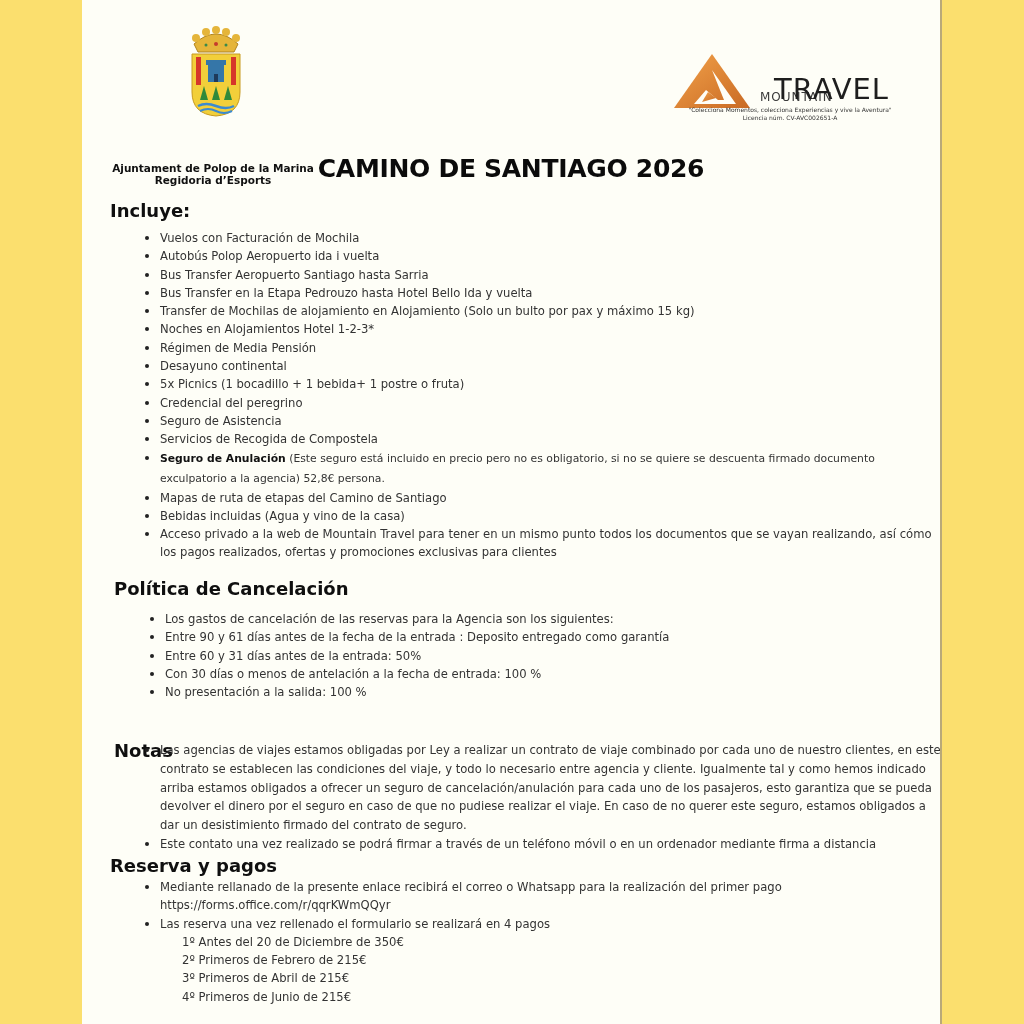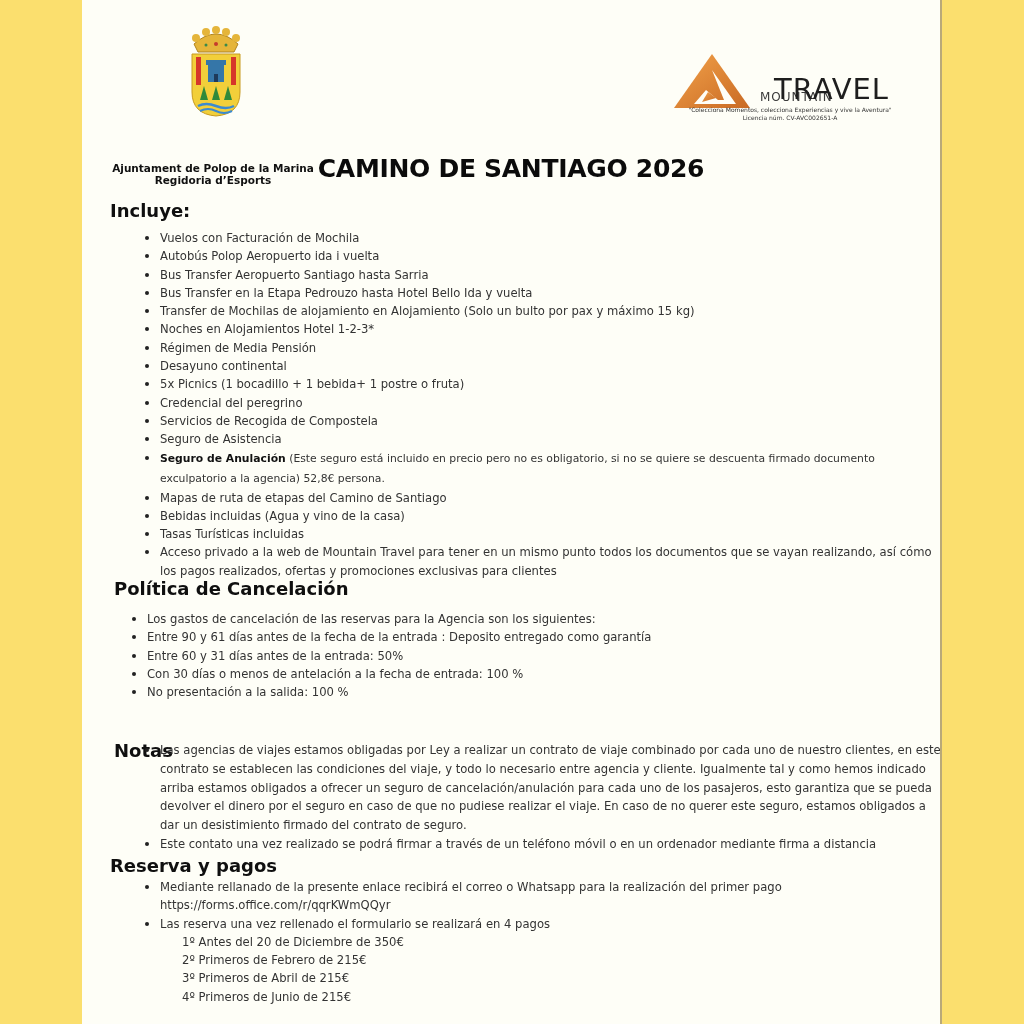--- a/index.html
+++ b/index.html
@@ -115,31 +115,30 @@
     <li>Vuelos con Facturación de Mochila</li>
     <li>Autobús Polop Aeropuerto ida i vuelta</li>
     <li>Bus Transfer Aeropuerto Santiago hasta Sarria</li>
     <li>Bus Transfer en la Etapa Pedrouzo hasta Hotel Bello Ida y vuelta</li>
     <li>Transfer de Mochilas de alojamiento en Alojamiento (Solo un bulto por pax y máximo 15 kg)</li>
     <li>Noches en Alojamientos Hotel 1-2-3*</li>
     <li>Régimen de Media Pensión</li>
     <li>Desayuno continental</li>
     <li>5x Picnics (1 bocadillo + 1 bebida+ 1 postre o fruta)</li>
     <li>Credencial del peregrino</li>
+    <li>Seguro de Asistencia</li>
     <li>Servicios de Recogida de Compostela</li>
-    <li>Seguro de Asistencia</li>
     <li class="small" style="line-height:20px;"><span class="b">Seguro de Anulación</span><span> (Este seguro está incluido en precio pero no es obligatorio, si no se quiere se descuenta firmado documento exculpatorio a la agencia) 52,8€ persona.</span></li>
     <li>Mapas de ruta de etapas del Camino de Santiago</li>
     <li>Bebidas incluidas (Agua y vino de la casa)</li>
-    <li>Tasas Turísticas incluidas</li>
     <li>Acceso privado a la web de Mountain Travel para tener en un mismo punto todos los documentos que se vayan realizando, así cómo los pagos realizados, ofertas y promociones exclusivas para clientes</li>
   </ul>
 
   <h2 style="left:28px; top:574px;">Política de Cancelación</h2>
-  <ul style="left:41px; top:602px; width:780px;">
+  <ul style="left:59px; top:602px; width:780px;">
     <li>Los gastos de cancelación de las reservas para la Agencia son los siguientes:</li>
     <li>Entre 90 y 61 días antes de la fecha de la entrada : Deposito entregado como garantía</li>
     <li>Entre 60 y 31 días antes de la entrada: 50%</li>
     <li>Con 30 días o menos de antelación a la fecha de entrada: 100 %</li>
     <li>No presentación a la salida: 100 %</li>
   </ul>
 
   <h2 style="left:28px; top:736px;">Notas</h2>
   <ul class="notes" style="left:54px; top:733px; width:800px;">
     <li>Las agencias de viajes estamos obligadas por Ley a realizar un contrato de viaje combinado por cada uno de nuestro clientes, en este contrato se establecen las condiciones del viaje, y todo lo necesario entre agencia y cliente. Igualmente tal y como hemos indicado arriba estamos obligados a ofrecer un seguro de cancelación/anulación para cada uno de los pasajeros, esto garantiza que se pueda devolver el dinero por el seguro en caso de que no pudiese realizar el viaje. En caso de no querer este seguro, estamos obligados a dar un desistimiento firmado del contrato de seguro.</li>

